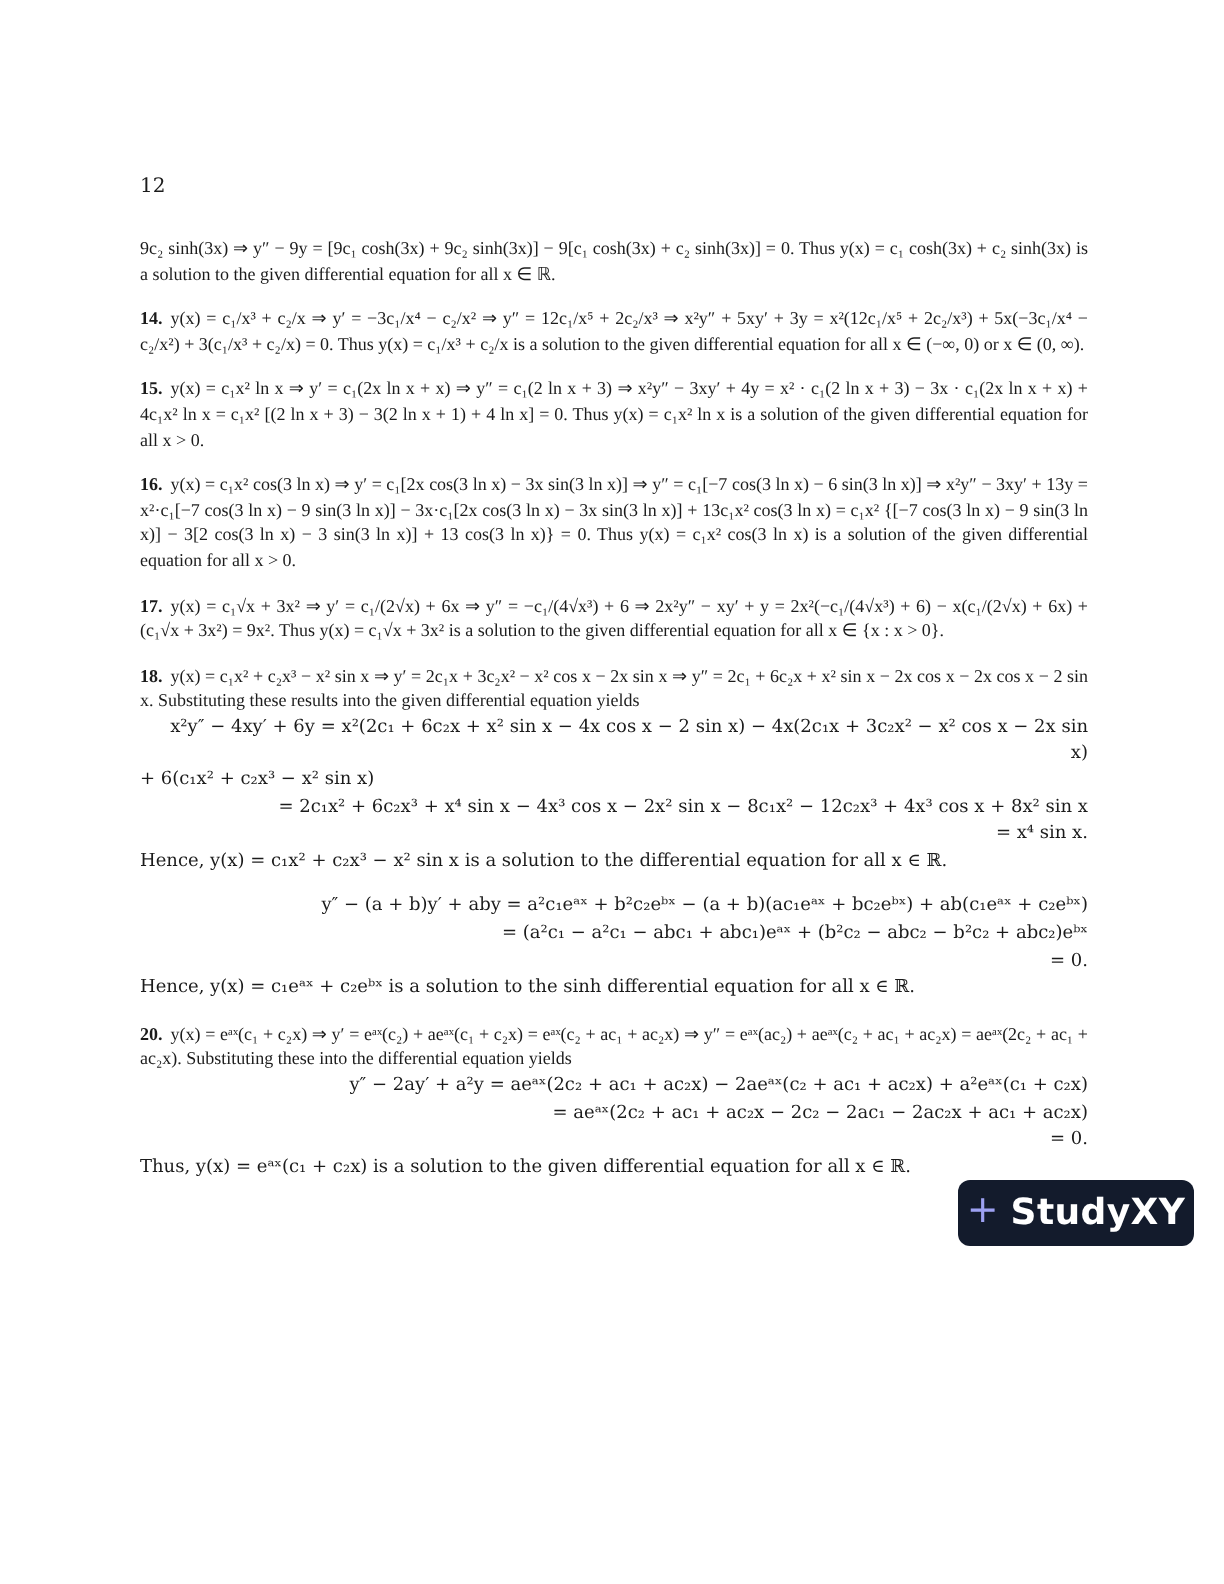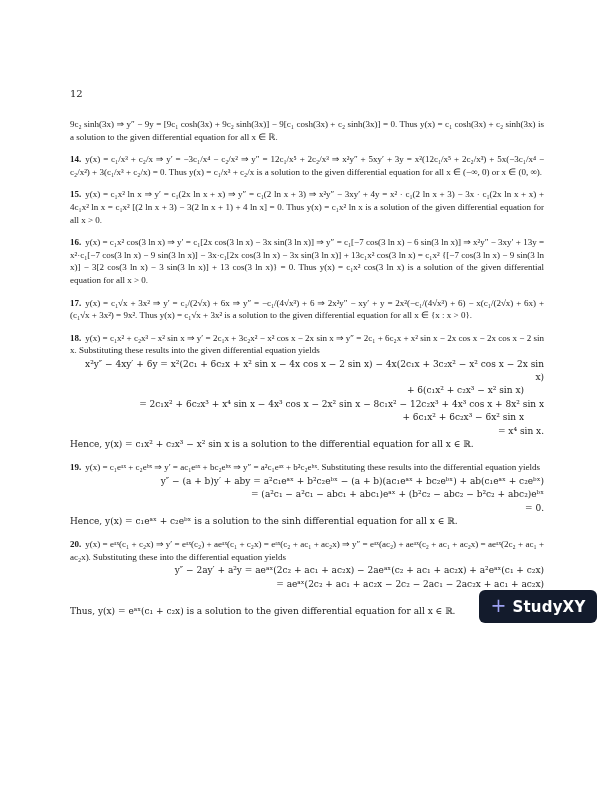--- a/index.html
+++ b/index.html
@@ -28,21 +28,21 @@
     line-height: 1.4;
   }
   .problem { margin-bottom: 10px; }
   .para { margin: 0; text-align: justify; font-family: Liberation Serif, serif; }
   .num { font-weight: bold; margin-right: 4px; }
   .num:empty { display: none; margin-right: 0; }
   .eqs { margin: 1px 0; }
   .eq { text-align: right; margin: 1px 0; white-space: normal; }
   .eq.start { margin-left: 6px; }
   .eq.mid { margin-left: 44px; }
-  .eq.right { text-align: right; margin-right: 20px; }
+  .eq.right { text-align: left; margin-right: 10px; }
   .footer { margin: 1px 0 0 0; text-align: justify; }
   .footer:empty { display: none; }
   .brand-badge {
     position: absolute;
     right: 15px; bottom: 19px;
     width: 118px; height: 33px;
     background: #131b2c;
     border-radius: 6px;
     display: flex;
     align-items: center;
@@ -52,21 +52,21 @@
   }
   .plus-icon {
     color: #9da1f2;
     font-size: 19px;
     font-weight: 400;
     line-height: 1;
     transform: translateY(-1px);
   }
   .brand-text {
     color: #ffffff;
-    font-size: 15px;
+    font-size: 18px;
     font-weight: 700;
     letter-spacing: 0.2px;
   }
 </style>
 </head>
 <body>
 
 <div class="page">
   <div class="page-number">12</div>
   <div class="content" id="content">
@@ -99,28 +99,26 @@
     <div class="eqs"></div>
 
   </div>
 
   <div class="problem">
     <p class="para"><span class="num">18.</span><span class="body">y(x) = c₁x² + c₂x³ − x² sin x ⇒ y′ = 2c₁x + 3c₂x² − x² cos x − 2x sin x ⇒ y″ = 2c₁ + 6c₂x + x² sin x − 2x cos x − 2x cos x − 2 sin x. Substituting these results into the given differential equation yields</span></p>
     <div class="eqs">
           <div class="eq start">x²y″ − 4xy′ + 6y = x²(2c₁ + 6c₂x + x² sin x − 4x cos x − 2 sin x) − 4x(2c₁x + 3c₂x² − x² cos x − 2x sin x)</div>
           <div class="eq right">+ 6(c₁x² + c₂x³ − x² sin x)</div>
           <div class="eq mid">= 2c₁x² + 6c₂x³ + x⁴ sin x − 4x³ cos x − 2x² sin x − 8c₁x² − 12c₂x³ + 4x³ cos x + 8x² sin x</div>
-          <div class="eq right">+ 6c₁x² + 6c₂x³ − 6x² sin x</div>
           <div class="eq mid">= x⁴ sin x.</div>
         </div>
     <p class="footer">Hence, y(x) = c₁x² + c₂x³ − x² sin x is a solution to the differential equation for all x ∈ ℝ.</p>
   </div>
 
   <div class="problem">
-    <p class="para"><span class="num">19.</span><span class="body">y(x) = c₁eᵃˣ + c₂eᵇˣ ⇒ y′ = ac₁eᵃˣ + bc₂eᵇˣ ⇒ y″ = a²c₁eᵃˣ + b²c₂eᵇˣ. Substituting these results into the differential equation yields</span></p>
     <div class="eqs">
           <div class="eq start">y″ − (a + b)y′ + aby = a²c₁eᵃˣ + b²c₂eᵇˣ − (a + b)(ac₁eᵃˣ + bc₂eᵇˣ) + ab(c₁eᵃˣ + c₂eᵇˣ)</div>
           <div class="eq mid">= (a²c₁ − a²c₁ − abc₁ + abc₁)eᵃˣ + (b²c₂ − abc₂ − b²c₂ + abc₂)eᵇˣ</div>
           <div class="eq mid">= 0.</div>
         </div>
     <p class="footer">Hence, y(x) = c₁eᵃˣ + c₂eᵇˣ is a solution to the sinh differential equation for all x ∈ ℝ.</p>
   </div>
 
   <div class="problem">
     <p class="para"><span class="num">20.</span><span class="body">y(x) = eᵃˣ(c₁ + c₂x) ⇒ y′ = eᵃˣ(c₂) + aeᵃˣ(c₁ + c₂x) = eᵃˣ(c₂ + ac₁ + ac₂x) ⇒ y″ = eᵃˣ(ac₂) + aeᵃˣ(c₂ + ac₁ + ac₂x) = aeᵃˣ(2c₂ + ac₁ + ac₂x). Substituting these into the differential equation yields</span></p>

